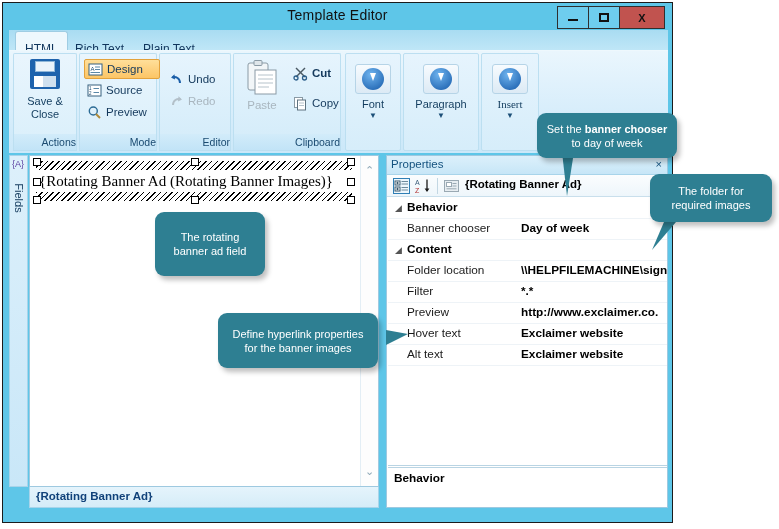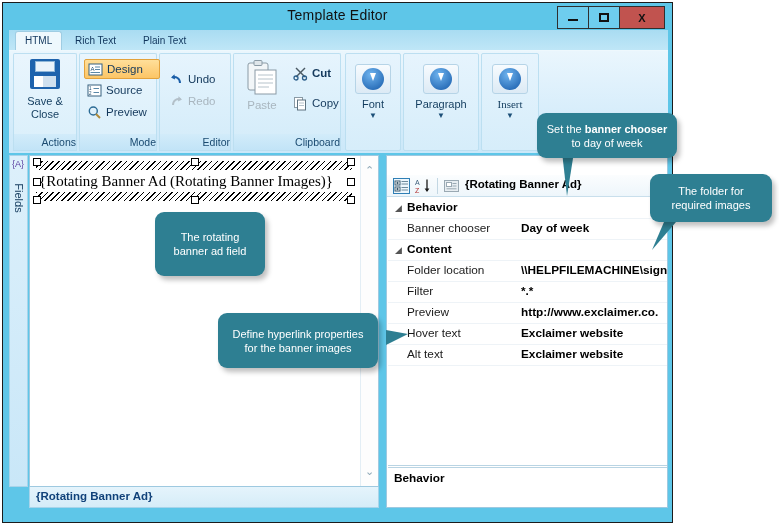--- a/index.html
+++ b/index.html
@@ -23,21 +23,21 @@
         font-size:11px;color:#111;font-weight:bold;}
   .wbtn.close{background:#c1534f;width:44px;color:#111;}
   .glyph-min{display:block;width:10px;height:2px;background:#111;margin-top:5px;}
   .glyph-max{display:block;width:10px;height:9px;border:2px solid #111;box-sizing:border-box;}
 
   
   .ribbon{position:absolute;left:6px;top:27px;width:659px;height:122px;
           background:linear-gradient(180deg,#cfe9f9 0%,#cfe9f9 100%);}
   .tabstrip{position:absolute;left:0;top:0;width:100%;height:20px;
             background:linear-gradient(180deg,#a9dcf2 0%,#bfe6f7 100%);}
-  .tab{position:absolute;top:2px;height:18px;padding:0 9px;font-size:10px;
+  .tab{position:absolute;top:2px;height:18px;padding:8px 9px;font-size:12px;
        color:#10355c;line-height:18px;}
   .tab.active{background:#eef8fd;border:1px solid #9fcde3;border-bottom:none;
               border-radius:3px 3px 0 0;top:1px;height:19px;line-height:18px;}
   .ribbon-body{position:absolute;left:0;top:20px;width:100%;height:102px;
                background:linear-gradient(180deg,#eaf6fd 0%,#d9eefb 55%,#cbe8f9 100%);
                border-top:1px solid #eef8fd;}
 
   .grp{position:absolute;top:2px;height:98px;}
   .grp .gbox{position:absolute;left:0;top:0;right:0;height:80px;
              background:linear-gradient(180deg,#e9f5fd 0%,#dcf0fb 100%);
@@ -354,20 +354,24 @@
         <div class="vs-arrow" style="top:6px;">⌃</div>
         <div class="vs-arrow" style="bottom:6px;">⌄</div>
       </div>
     </div>
 
     <div class="statusline">
       <span>{Rotating Banner Ad}</span>
     </div>
 
     <div class="proppane">
+      <div class="prop-head">
+        <div class="t">Properties</div>
+        <div class="x">×</div>
+      </div>
 
       <div class="prop-tools">
         <span class="tb-ic" style="left:6px;">
           <svg width="17" height="16" viewBox="0 0 17 16">
               <rect x="0.5" y="0.5" width="16" height="15" fill="#eef7fd" stroke="#2f7fb5"></rect>
               <rect x="2" y="3" width="5" height="4" fill="#fff" stroke="#39596d"></rect>
               <rect x="2" y="9" width="5" height="4" fill="#fff" stroke="#39596d"></rect>
               <line x1="3.2" y1="5" x2="5.8" y2="5" stroke="#39596d"></line>
               <line x1="4.5" y1="3.8" x2="4.5" y2="6.2" stroke="#39596d"></line>
               <line x1="3.2" y1="11" x2="5.8" y2="11" stroke="#39596d"></line>

